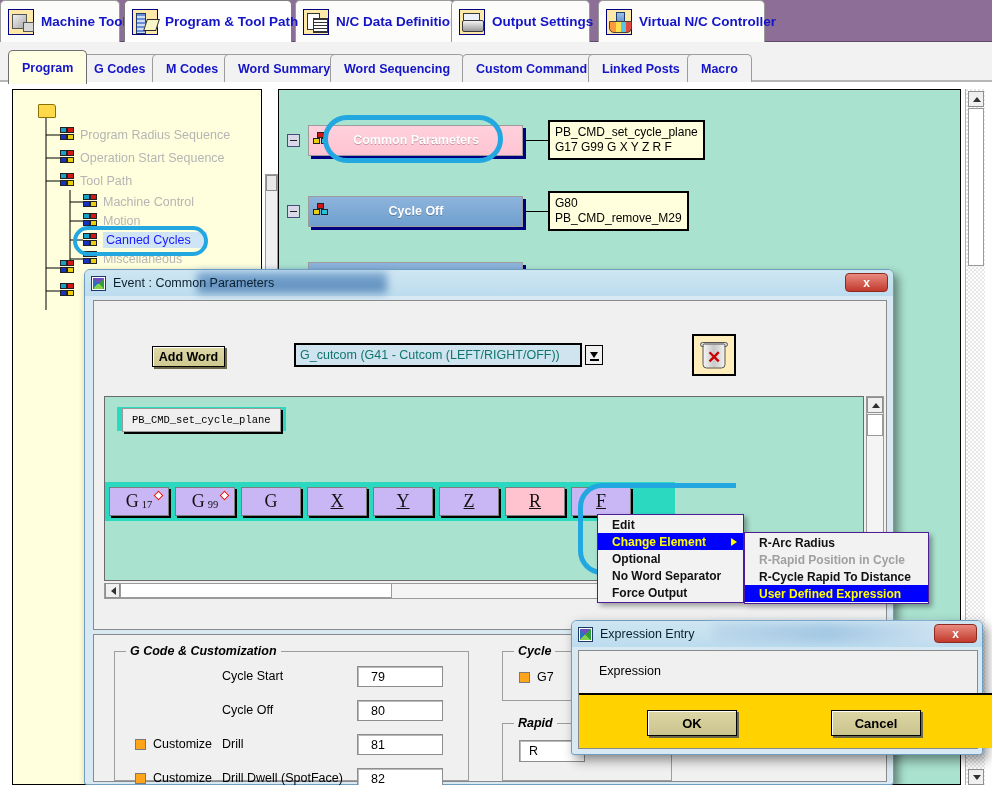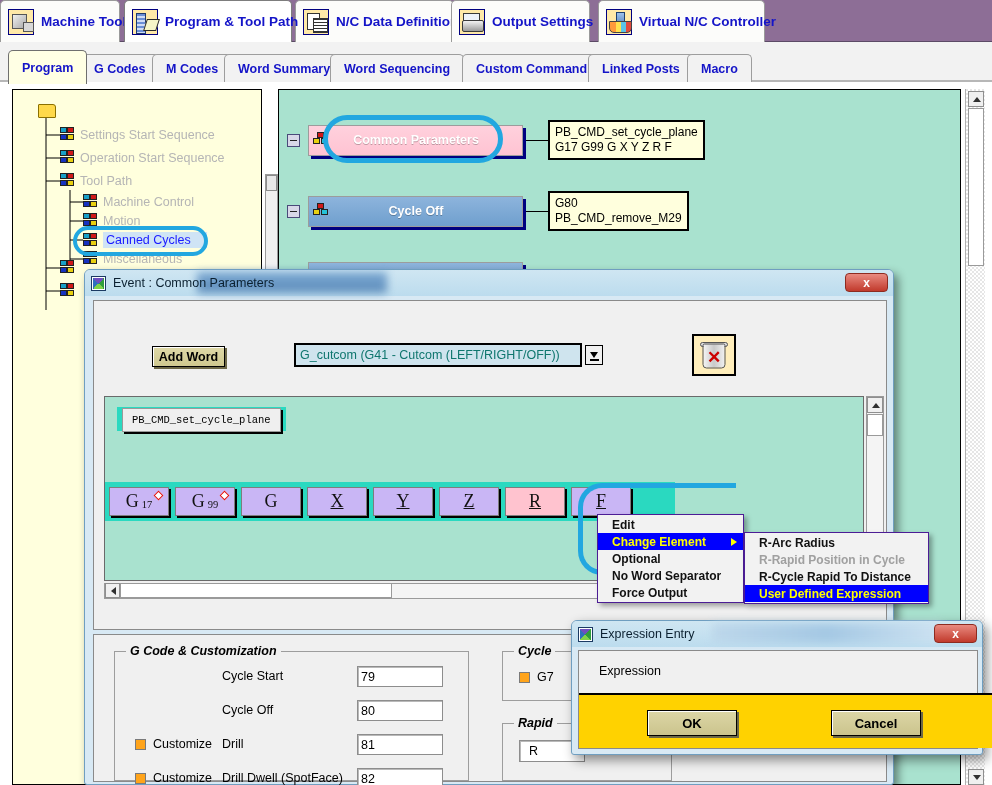--- a/index.html
+++ b/index.html
@@ -209,21 +209,21 @@
       border-top:4px solid transparent;border-bottom:4px solid transparent;border-left:6px solid currentColor; }
 
   
   .gbox { position:absolute; border:1px solid #9d9d9d; }
   .gbox > .leg {
     position:absolute; top:-8px; left:11px; background:#f0f0f0; padding:0 4px;
     font-style:italic; font-weight:bold; font-size:12.5px; color:#000;
   }
   .frow { position:absolute; display:flex; align-items:center; font-size:12.5px; color:#000; }
   .chk-orange { width:11px; height:11px; background:#ffa41b; border:1px solid #7a7a7a; flex:0 0 auto; }
-  .tfield { background:#fff; border:1px solid #8d8d8d; box-shadow:inset 1px 1px 0 #b9b9b9; font-size:12.5px; padding:1px 3px; }
+  .tfield { background:#fff; border:1px solid #8d8d8d; box-shadow:inset 1px 1px 0 #b9b9b9; font-size:12.5px; padding:1px 13px; }
 
   
   .exp-dlg { position:absolute; background:#d8e9f4; border:1px solid #6f9ec0; border-radius:6px 6px 3px 3px; box-shadow:4px 5px 12px rgba(0,0,0,.45); z-index:90; }
   .exp-yellow { position:absolute; background:#ffd200; border-top:2px solid #000; }
   .exp-btn {
     position:absolute; background:linear-gradient(#dcd6a6,#cbc48d); border:1px solid #000;
     box-shadow:inset 1px 1px 0 #fff, 2px 2px 0 #6d6848;
     display:flex; align-items:center; justify-content:center; font-weight:bold; font-size:13px; color:#000;
   }
 </style>
@@ -287,21 +287,21 @@
         <span class="folder-ico"></span>
       </div>
 
       <div class="tree-node dim" style="left:47px;top:37px;">
         <span class="cube-ico">
             <i class="q q1"></i>
             <i class="q q2"></i>
             <i class="q q3"></i>
             <i class="q q4"></i>
           </span>
-        <span class="tn-label">Settings Start Sequence</span>
+        <span class="tn-label">Program Radius Sequence</span>
       </div>
       <div class="tree-node dim" style="left:47px;top:60px;">
         <span class="cube-ico">
             <i class="q q1"></i>
             <i class="q q2"></i>
             <i class="q q3"></i>
             <i class="q q4"></i>
           </span>
         <span class="tn-label">Operation Start Sequence</span>
       </div>

